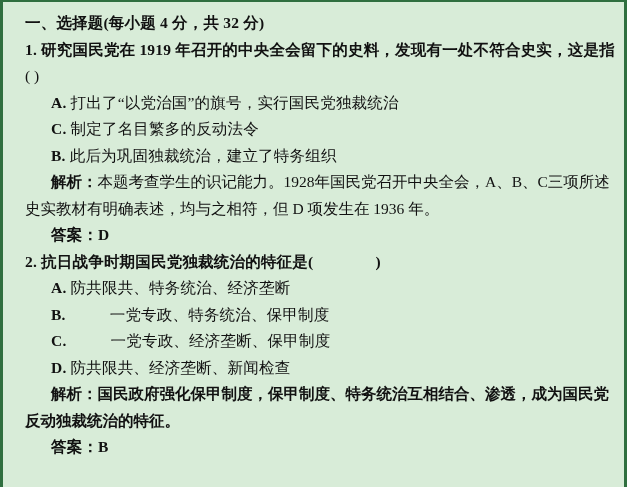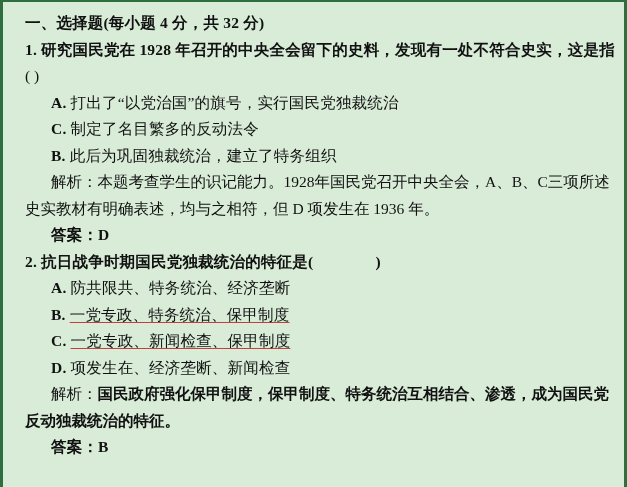--- a/index.html
+++ b/index.html
@@ -65,38 +65,38 @@
   .blank {
     display: inline-block;
     width: 62px;
     border: 0;
     background: transparent;
   }
   .paren {
     letter-spacing: 0;
   }
   .uq {
-    text-decoration: underline;
     text-decoration-color: #c04040;
     text-underline-offset: 2px;
+    margin-left: 40px;
   }
   .sol-label {
-    font-weight: normal;
+    font-weight: bold;
   }
 </style>
 </head>
 <body>
 
 <div id="page">
 
   <div class="line heading">一、选择题(每小题 4 分，共 32 分)</div>
 
   <div class="line">
     <span class="qnum">1.</span>
-    <span class="bold">研究国民党在 1928 年召开的中央全会留下的史料，发现有一处不符合史实，这是指</span>
+    <span class="bold">研究国民党在 1919 年召开的中央全会留下的史料，发现有一处不符合史实，这是指</span>
   </div>
   <div class="line paren">(     )</div>
 
   <div class="line opt">
     <span class="lab">A.</span>
     <span>打出了“以党治国”的旗号，实行国民党独裁统治</span>
   </div>
   <div class="line opt">
     <span class="lab">C.</span>
     <span>制定了名目繁多的反动法令</span>
@@ -122,25 +122,25 @@
   <div class="line opt">
     <span class="lab">A.</span>
     <span>防共限共、特务统治、经济垄断</span>
   </div>
   <div class="line opt">
     <span class="lab">B.</span>
     <span class="uq">一党专政、特务统治、保甲制度</span>
   </div>
   <div class="line opt">
     <span class="lab">C.</span>
-    <span class="uq">一党专政、新闻检查、保甲制度</span>
+    <span class="uq">一党专政、经济垄断、保甲制度</span>
   </div>
   <div class="line opt">
     <span class="lab">D.</span>
-    <span>项发生在、经济垄断、新闻检查</span>
+    <span>防共限共、经济垄断、新闻检查</span>
   </div>
 
   <div class="para indent bold">
     <span class="sol-label">解析：</span><span>国民政府强化保甲制度，保甲制度、特务统治互相结合、渗透，成为国民党反动独裁统治的特征。</span>
   </div>
 
   <div class="line ans">
     <span>答案：</span><span class="ansval">B</span>
   </div>
 

